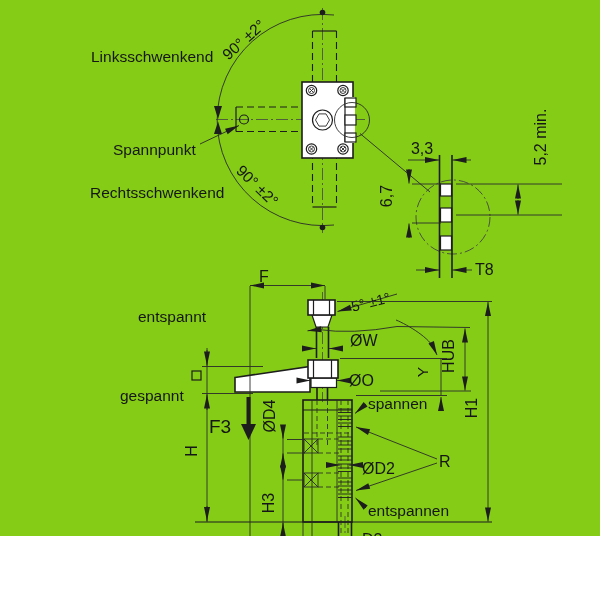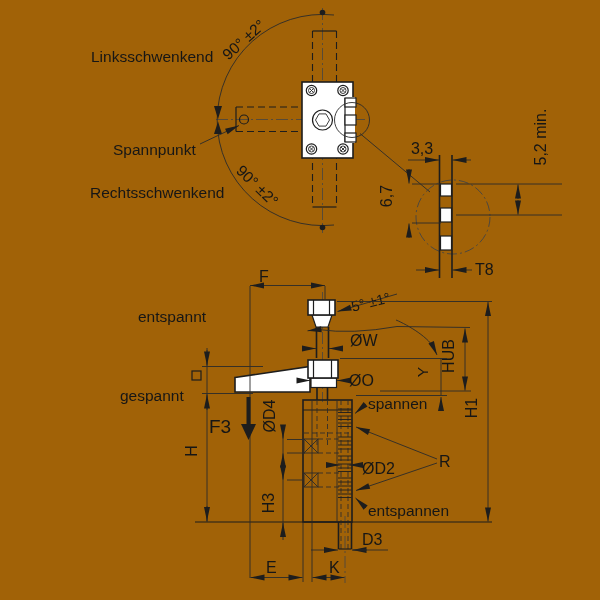--- a/index.html
+++ b/index.html
@@ -1,16 +1,16 @@
 <!DOCTYPE html>
 <html><head>
 <meta charset="utf-8">
 <style>
   html,body{margin:0;padding:0;background:#ffffff;}
-  .stage{width:600px;height:600px;position:relative;background:#a16207;font-family:"Liberation Sans",sans-serif;text-decoration:underline;}
+  .stage{width:600px;height:536px;position:relative;background:#84cc16;font-family:"Liberation Sans",sans-serif;text-decoration:underline;}
   svg{display:block;}
   .ol{stroke:#1d1d1d;stroke-width:1.6;fill:none;}
   .olf{stroke:#1d1d1d;stroke-width:1.6;fill:#fff;}
   .md{stroke:#1d1d1d;stroke-width:1.2;fill:none;}
   .mdf{stroke:#1d1d1d;stroke-width:1.2;fill:#fff;}
   .thin{stroke:#2a2a2a;stroke-width:0.9;fill:none;}
   .dim{stroke:#2a2a2a;stroke-width:0.9;fill:none;}
   .dash{stroke:#1d1d1d;stroke-width:1.1;fill:none;stroke-dasharray:7 4;}
   .dashf{stroke:#2a2a2a;stroke-width:0.85;fill:none;stroke-dasharray:5 3;}
   .cl{stroke:#444;stroke-width:0.8;fill:none;stroke-dasharray:12 3 2 3;}

